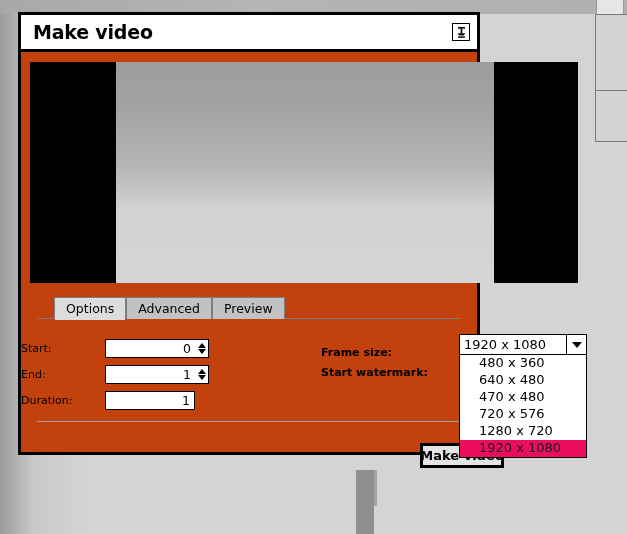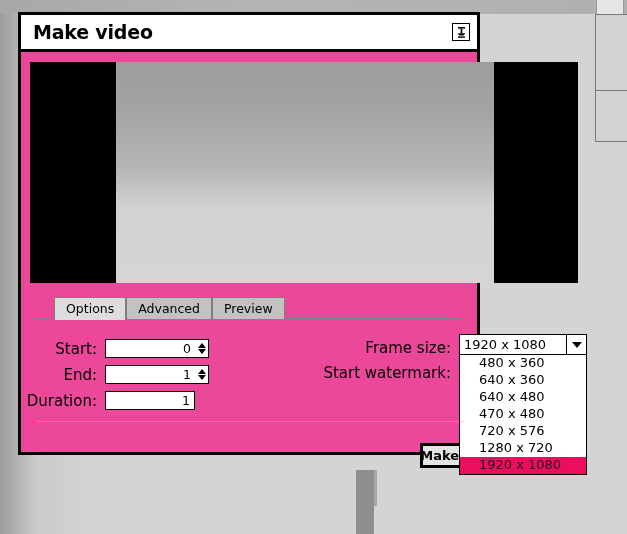--- a/index.html
+++ b/index.html
@@ -53,21 +53,21 @@
   }
 
   
   #dialog {
     position: absolute;
     left: 18px;
     top: 12px;
     width: 462px;
     height: 443px;
     border: 3px solid #000;
-    background: #ec4899;
+    background: #c2410c;
     box-sizing: border-box;
   }
   #titlebar {
     height: 37px;
     background: #ffffff;
     border-bottom: 3px solid #000;
     display: flex;
     align-items: center;
     justify-content: space-between;
     padding: 0 7px 0 12px;
@@ -173,28 +173,29 @@
   }
   .col-left {
     position: absolute;
     left: 0;
     top: 20px;
     width: 190px;
   }
   .col-right {
     position: absolute;
     left: 300px;
-    top: 20px;
+    top: 27px;
     width: 260px;
+    font-weight: bold;
   }
   .fld-label {
     width: 76px;
-    text-align: right;
+    text-align: left;
     padding-right: 8px;
-    font-size: 15px;
+    font-size: 11px;
     color: #000;
   }
   .fld-label.wide {
     width: 130px;
   }
   .spin-wrap {
     display: flex;
     width: 104px;
     height: 19px;
     border: 1px solid #000;
@@ -452,20 +453,19 @@
 
 <div id="combo-anchor">
   <div id="combo-head">
     <div id="combo-value">1920 x 1080</div>
     <div id="combo-arrowbtn">
       <span class="arrow-dn-sm"></span>
     </div>
   </div>
   <div id="combo-list">
       <div class="combo-opt">480 x 360</div>
-      <div class="combo-opt">640 x 360</div>
       <div class="combo-opt">640 x 480</div>
       <div class="combo-opt">470 x 480</div>
       <div class="combo-opt">720 x 576</div>
       <div class="combo-opt">1280 x 720</div>
       <div class="combo-opt selected">1920 x 1080</div>
     </div>
 </div>
 
 </body></html>

